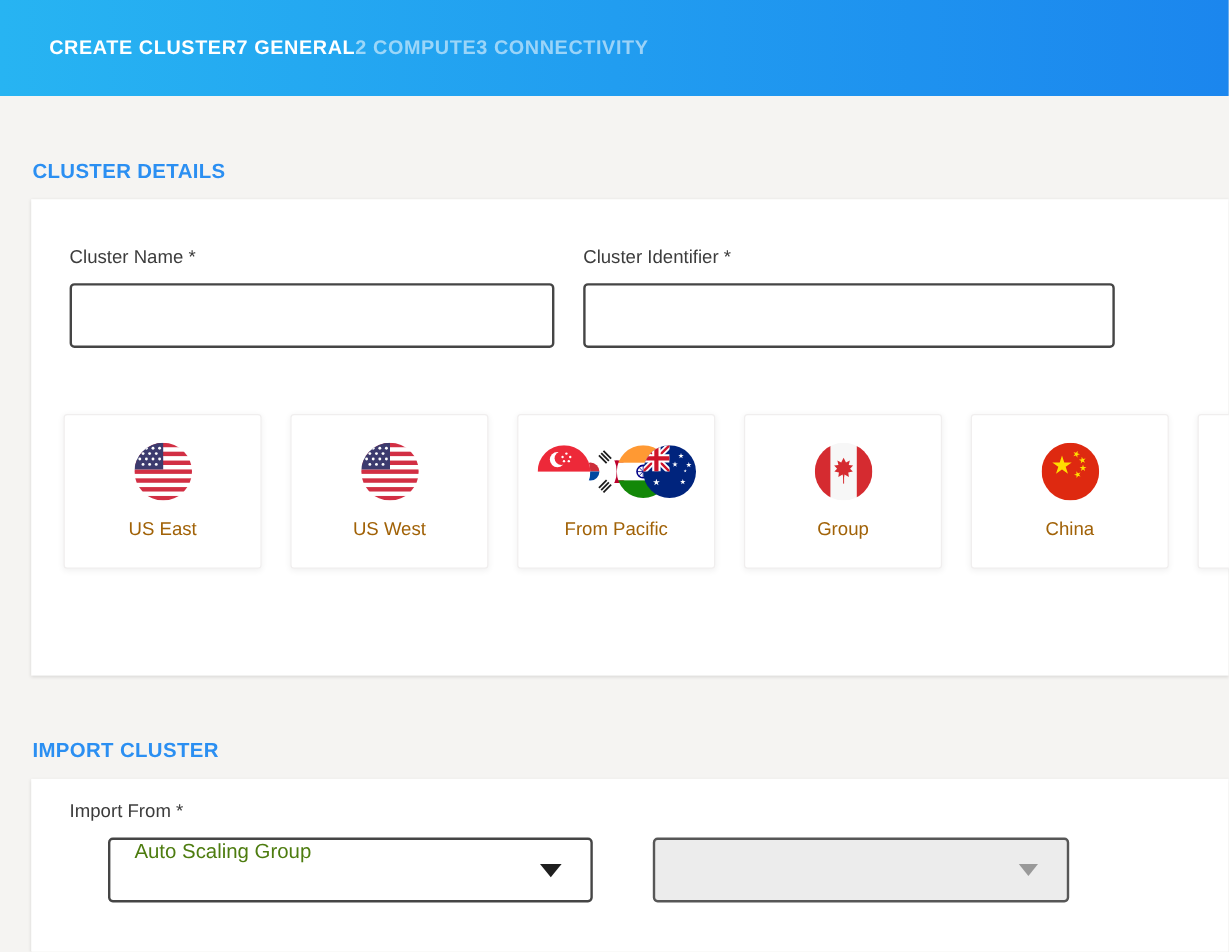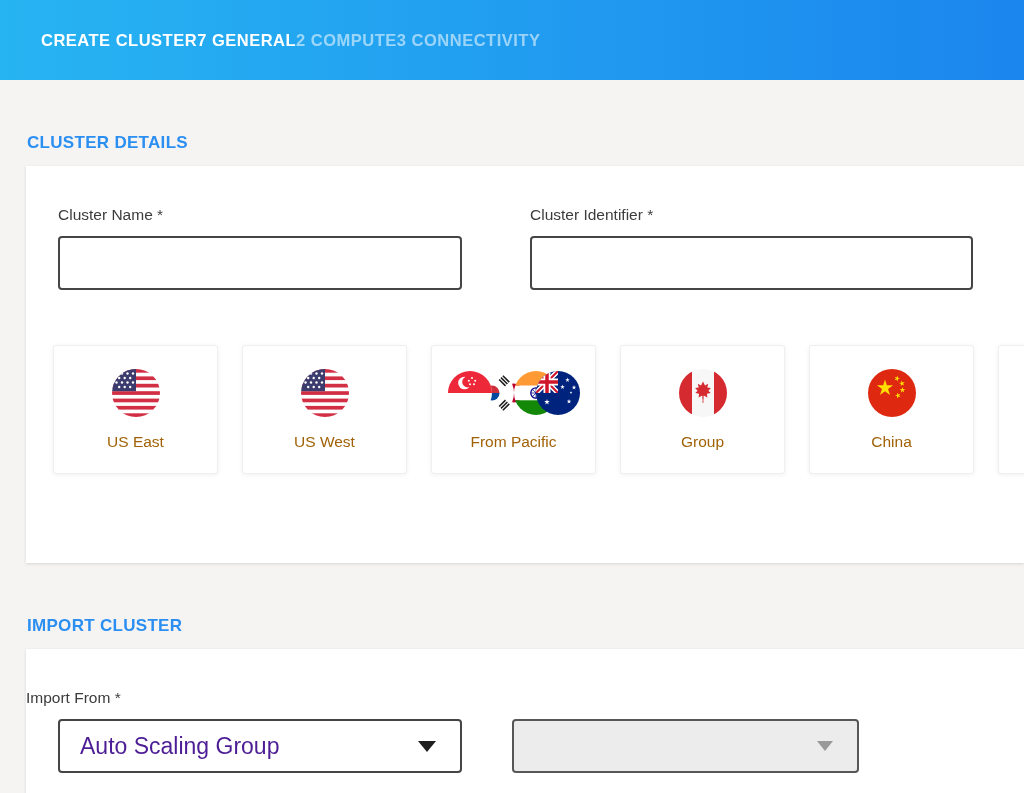--- a/index.html
+++ b/index.html
@@ -38,21 +38,21 @@
     background:#ffffff;
     box-shadow:0 1px 3px rgba(0,0,0,.12);
     margin-left:26px;
     width:998px;
     margin-top:13px;
   }
   .panel.details { height:397px; }
   .panel.import  { height:158px; }
 
   
-  .fields-row { display:flex; gap:68px; margin-left:32px; padding-top:40px; }
+  .fields-row { display:flex; gap:24px; margin-left:32px; padding-top:40px; }
   .field .flabel {
     display:block; font-size:15.5px; color:#3c3c3c; margin-bottom:12px;
   }
   .field input {
     display:block; height:54px; border:2px solid #454545; border-radius:4px;
     background:#fff; font-size:16px; padding:0 14px; color:#222; outline:none;
   }
   .w-name  { width:404px; }
   .w-ident { width:443px; }
 
@@ -68,35 +68,35 @@
   .region-card .flag-wrap { height:48px; display:flex; align-items:center; }
   .region-card .rlabel { font-size:15.5px; color:#a16207; }
   .flag-stack { display:flex; }
   .flag-stack .fl { position:relative; }
   .flag-stack .fl + .fl { margin-left:-22px; }.z3{z-index:3}.z4{z-index:4}.z5{z-index:5}
 
   
   .selects-row { display:flex; gap:50px; margin-left:32px; }
   .select-box {
     position:relative; height:54px; border:2px solid #454545; border-radius:4px;
-    background:#fff; display:flex; align-items:center; padding:0 44px 0 20px;
-    font-size:23px; color:#4c1d95; cursor:pointer;
+    background:#fff; display:flex; align-items:flex-start; padding:0 44px 0 20px;
+    font-size:17px; color:#4d7c0f; cursor:pointer;
   }
   .select-box.disabled { background:#ececec; border-color:#575757; }
   .sel-w1 { width:404px; }
   .sel-w2 { width:347px; }
   .caret {
     position:absolute; right:24px; top:50%; margin-top:-5px;
     width:0; height:0;
     border-left:9px solid transparent; border-right:9px solid transparent;
     border-top:11px solid #1f1f1f;
   }
   .caret.gray { border-top-color:#999999; border-left-width:8px; border-right-width:8px; border-top-width:10px; }
 
-  .import-block { padding-top:40px; }
+  .import-block { margin-left:32px; padding-top:19px; }
   .import-block .flabel { display:block; font-size:15.5px; color:#3c3c3c; margin-bottom:12px; }
   svg { display:block; }
 </style>
 </head>
 <body>
 
 <svg width="0" height="0" style="position:absolute">
   <defs>
     <path id="star" d="M0,-1L0.588,0.809L-0.951,-0.309L0.951,-0.309L-0.588,0.809Z"></path>
   </defs>

